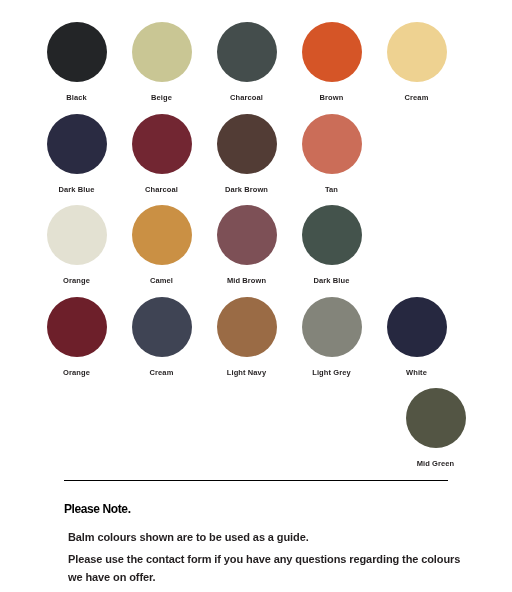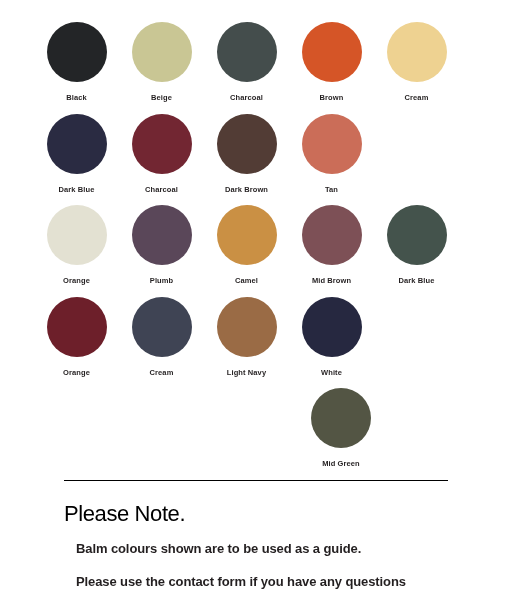--- a/index.html
+++ b/index.html
@@ -27,21 +27,21 @@
   
   .swatch-grid {
     padding: 22px 34px 0 34px;
   }
   .swatch-row {
     display: flex;
     justify-content: flex-start;
     margin-bottom: 12px;
   }
   .swatch-row.row-last {
-    justify-content: center;
+    justify-content: flex-end;
     padding-left: 170px;
   }
   .swatch-cell {
     width: 85px;
     flex: 0 0 85px;
     display: flex;
     flex-direction: column;
     align-items: center;
   }
   .swatch-dot {
@@ -67,33 +67,33 @@
     height: 1px;
     background: #000000;
     margin: 10px auto 0 64px;
   }
 
   
   .note-block {
     padding: 22px 34px 0 64px;
   }
   .note-heading {
-    font-size: 22px;
-    font-weight: normal;
+    font-size: 12px;
+    font-weight: bold;
     letter-spacing: -0.4px;
     margin: 0 0 13px 0;
     color: #000000;
     line-height: 1;
   }
   .note-line {
-    font-size: 13px;
+    font-size: 11px;
     font-weight: bold;
     line-height: 1.65;
     color: #231f20;
-    margin: 12px;
+    margin: 4px;
     letter-spacing: -0.1px;
   }
 </style>
 </head>
 <body>
 
 <div id="page">
 
   <div class="swatch-grid">
 
@@ -138,24 +138,20 @@
         <span class="swatch-label">Tan</span>
       </div>
     </div>
 
     <div class="swatch-row">
       <div class="swatch-cell">
         <span class="swatch-dot" style="background: rgb(227, 225, 210);"></span>
         <span class="swatch-label">Orange</span>
       </div>
       <div class="swatch-cell">
-        <span class="swatch-dot" style="background: rgb(90, 71, 89);"></span>
-        <span class="swatch-label">Plumb</span>
-      </div>
-      <div class="swatch-cell">
         <span class="swatch-dot" style="background: rgb(202, 144, 68);"></span>
         <span class="swatch-label">Camel</span>
       </div>
       <div class="swatch-cell">
         <span class="swatch-dot" style="background: rgb(125, 80, 86);"></span>
         <span class="swatch-label">Mid Brown</span>
       </div>
       <div class="swatch-cell">
         <span class="swatch-dot" style="background: rgb(68, 83, 76);"></span>
         <span class="swatch-label">Dark Blue</span>
@@ -167,20 +163,24 @@
         <span class="swatch-dot" style="background: rgb(109, 31, 42);"></span>
         <span class="swatch-label">Orange</span>
       </div>
       <div class="swatch-cell">
         <span class="swatch-dot" style="background: rgb(63, 68, 84);"></span>
         <span class="swatch-label">Cream</span>
       </div>
       <div class="swatch-cell">
         <span class="swatch-dot" style="background: rgb(154, 107, 69);"></span>
         <span class="swatch-label">Light Navy</span>
+      </div>
+      <div class="swatch-cell">
+        <span class="swatch-dot" style="background: rgb(131, 132, 122);"></span>
+        <span class="swatch-label">Light Grey</span>
       </div>
       <div class="swatch-cell">
         <span class="swatch-dot" style="background: rgb(38, 40, 64);"></span>
         <span class="swatch-label">White</span>
       </div>
     </div>
 
     <div class="swatch-row row-last">
       <div class="swatch-cell">
         <span class="swatch-dot" style="background: rgb(83, 85, 68);"></span>

